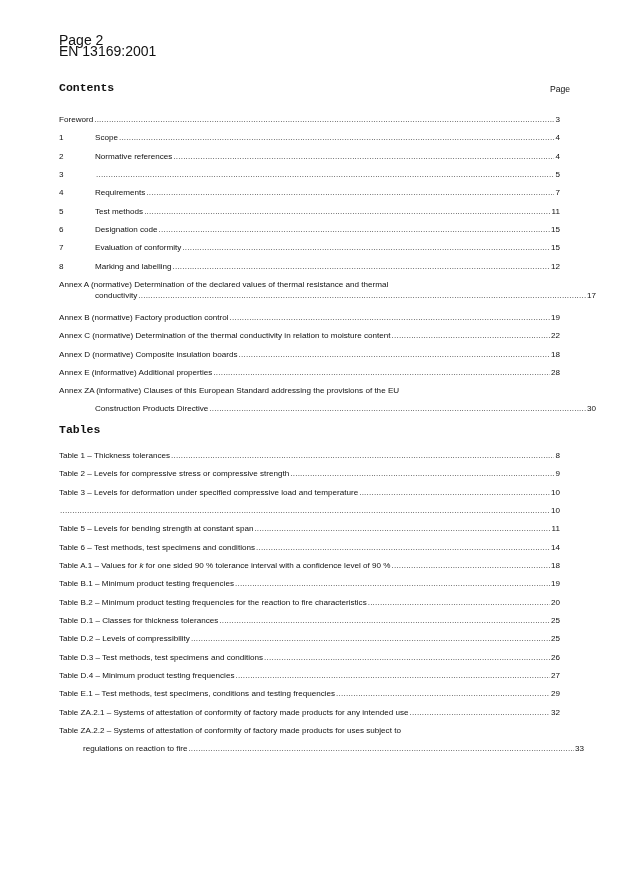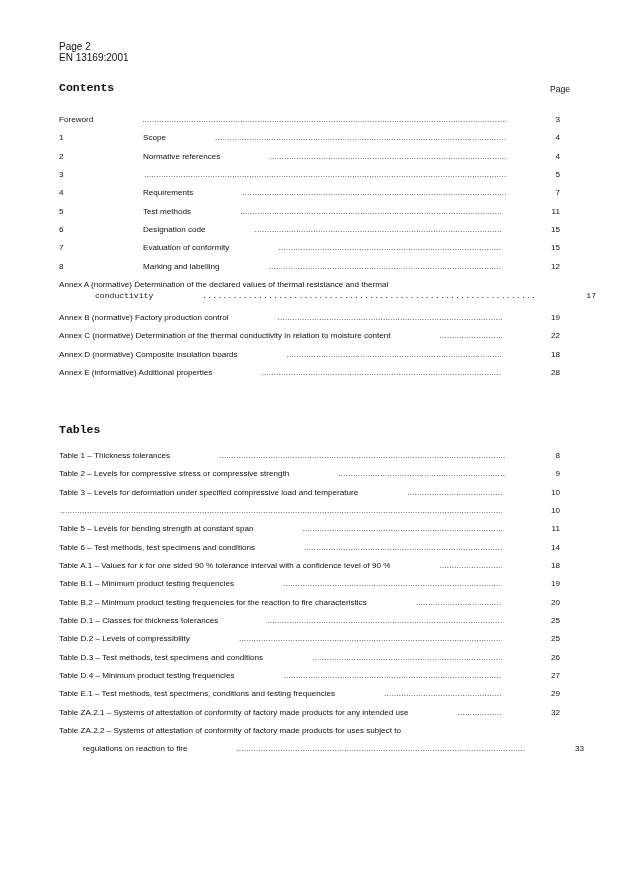--- a/index.html
+++ b/index.html
@@ -1,24 +1,24 @@
 <!DOCTYPE html>
 <html><head>
 <meta charset="utf-8">
 <style>
   html, body { margin: 0; padding: 0; background: #ffffff; }
   body { width: 619px; height: 877px; position: relative; overflow: hidden;
          font-family: "Liberation Sans", sans-serif; color: #111; }
   .page { position: absolute; left: 0; top: 0; width: 619px; height: 877px; }
-  .hdr { position: absolute; left: 59px; top: 42px; font-size: 10px; line-height: 10.5px; }
+  .hdr { position: absolute; left: 59px; top: 35px; font-size: 14px; line-height: 10.5px; }
   .section-title { position: absolute; left: 59px; font-size: 11.5px; font-weight: bold; font-family: Liberation Mono, monospace; }
   .page-col { position: absolute; right: 49px; top: 84px; font-size: 8.6px; }
   .toc { position: absolute; left: 59px; width: 501px; font-size: 8.1px; }
   .row { position: relative; height: 18.35px; line-height: 11px; }
-  .row .line { display: flex; align-items: baseline; width: 100%; padding-top: 3px; gap: 48px; }
+  .row .line { display: flex; align-items: baseline; width: 100%; padding-top: 3px; }
   .num { width: 36px; flex: 0 0 36px; }
   .title { white-space: nowrap; }
   .dots { flex: 1 1 auto; overflow: hidden; white-space: nowrap; margin: 0 1px; letter-spacing: 0.2px; color: #222; }
   .dots::after { content: "................................................................................................................................................................................................................................................................................................................................"; }
   .pg { flex: 0 0 auto; }
   .row.two { height: 33px; }
   .row.two .first { padding-top: 3px; white-space: nowrap; }
   .row.two .line { padding-top: 3px; }
   .indent-a { padding-left: 36px; }
   .indent-t { padding-left: 24px; }
@@ -115,21 +115,21 @@
       <div class="line">
         <span class="num">8</span>
         <span class="title">Marking and labelling</span>
         <span class="dots"></span>
         <span class="pg">12</span>
       </div>
     </div>
 
     <div class="row two">
       <div class="first">Annex A (normative)  Determination of the declared values of thermal resistance and thermal</div>
-      <div class="line indent-a" style="padding-top:0;font-family:Liberation Mono, monospace;">
+      <div class="line indent-a" style="padding-top:0;">
         <span class="title">conductivity</span>
         <span class="dots"></span>
         <span class="pg">17</span>
       </div>
     </div>
 
     <div class="row">
       <div class="line">
         <span class="title">Annex B (normative)  Factory production control</span>
         <span class="dots"></span>
@@ -154,20 +154,28 @@
     </div>
 
     <div class="row">
       <div class="line">
         <span class="title">Annex E (informative)  Additional properties</span>
         <span class="dots"></span>
         <span class="pg">28</span>
       </div>
     </div>
 
+    <div class="row two tall">
+      <div class="first">Annex ZA (informative)  Clauses of this European Standard addressing the provisions of the EU</div>
+      <div class="line indent-a">
+        <span class="title">Construction Products Directive</span>
+        <span class="dots"></span>
+        <span class="pg">30</span>
+      </div>
+    </div>
   </div>
 
   <div class="section-title" style="top:423px;">Tables</div>
 
   <div class="toc" style="top:447px;">
 
     <div class="row">
         <div class="line">
       <span class="title">Table 1 – Thickness tolerances</span>
       <span class="dots"></span>

